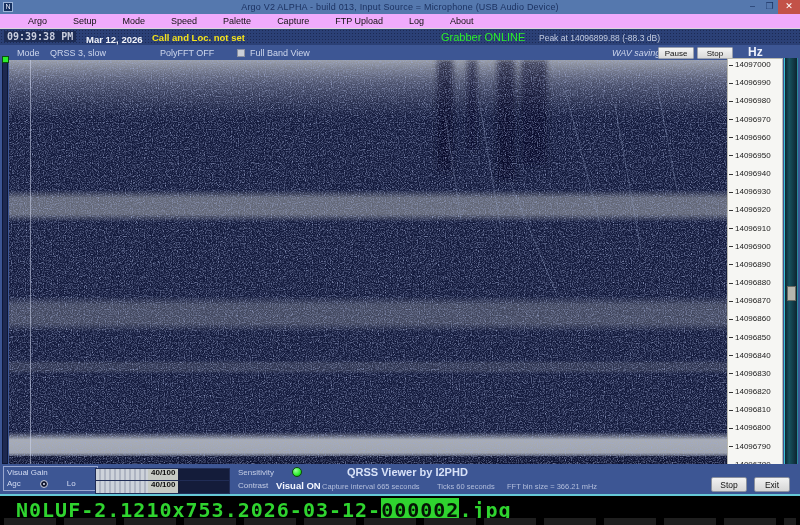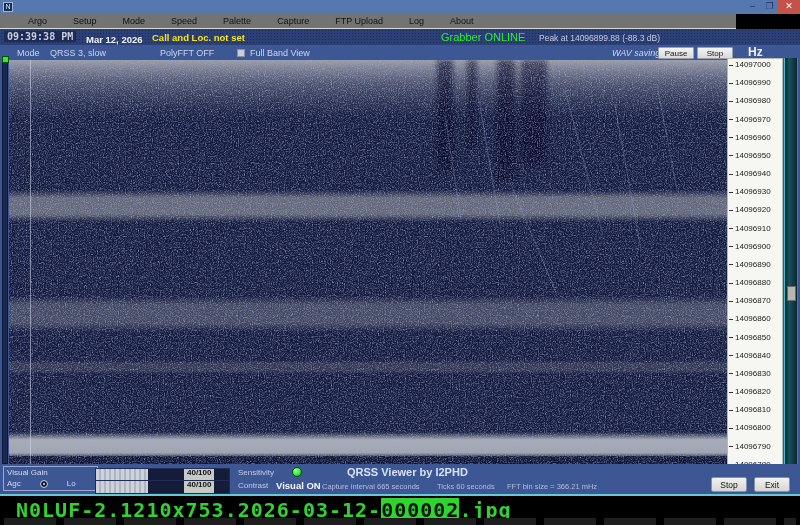--- a/index.html
+++ b/index.html
@@ -10,21 +10,21 @@
   .titlebar{position:absolute;left:0;top:0;width:800px;height:14px;
     background:var(--title_bar_blue,#5578ae);display:flex;align-items:center;}
   .app-icon{position:absolute;left:3px;top:2px;width:10px;height:10px;background:#16305f;
     border:1px solid #9db4d8;box-sizing:border-box;color:#e8eefc;font-size:7px;line-height:8px;text-align:center;}
   .title-text{width:100%;text-align:center;font-size:9px;color:#1c3261;letter-spacing:.2px;}
   .win-btns{position:absolute;right:0;top:0;height:14px;display:flex;}
   .win-btn{width:17px;height:14px;font-size:9px;line-height:13px;text-align:center;color:#1c3261;}
   .win-close{width:22px;background:#c35248;color:#fff;}
 
   
-  .menubar{position:absolute;left:0;top:14px;width:736px;height:15px;background:#737373;
+  .menubar{position:absolute;left:0;top:14px;width:800px;height:15px;background:#f0abfc;
     display:flex;align-items:center;border-bottom:1px solid #d8d8d8;box-sizing:border-box;}
   .menu-item{font-size:9px;color:#111;margin-left:26px;}
   .menu-item:first-child{margin-left:28px;}
 
   
   .row1{position:absolute;left:0;top:29px;width:800px;height:22px;background:var(--status_navy,#2b4076);
     background-image:radial-gradient(rgba(0,0,20,.35) 1px,transparent 1px);background-size:3px 3px;}
   .lcd-time{position:absolute;left:4px;top:2px;font-family:"DejaVu Sans Mono",monospace;
     font-weight:bold;font-size:10px;color:var(--lcd_silver,#c9cede);background:#1d2c55;padding:0 3px;letter-spacing:0;}
   .date{position:absolute;left:86px;top:5px;font-size:9.5px;font-weight:bold;color:#f2f4fa;}
@@ -66,21 +66,21 @@
 
   
   .bottombar{position:absolute;left:0;top:464px;width:800px;height:30px;background:var(--panel_navy,#3d5694);
     border-bottom:2px solid #66c9d6;box-sizing:content-box;}
   .vg-box{position:absolute;left:3px;top:2px;width:95px;height:25px;border:1px solid #9aa8d0;box-sizing:border-box;}
   .vg-title{position:absolute;left:3px;top:1px;font-size:8px;color:#d3dbf2;}
   .vg-radios{position:absolute;left:3px;top:12px;display:flex;align-items:center;font-size:8px;color:#d3dbf2;gap:19px;}
   .radio{width:8px;height:8px;border-radius:50%;background:#10162e;border:1px solid #c2c8da;box-sizing:border-box;}
   .radio.sel{box-shadow:inset 0 0 0 2px #10162e, inset 0 0 0 4px #dfe6f8;}
 
-  .slider{position:absolute;left:95px;width:135px;height:14px;background:#141c3a;border:1px solid #202c55;box-sizing:border-box;display:flex;gap:36px;}
+  .slider{position:absolute;left:95px;width:135px;height:14px;background:#141c3a;border:1px solid #202c55;box-sizing:border-box;display:flex;}
   .slider .fill{width:52px;height:100%;background:repeating-linear-gradient(90deg,#cdd2da 0 3px,#aeb4c2 3px 5px);}
   .slider .val{font-size:8px;font-weight:bold;color:#101010;background:#c6cac4;padding:0 3px;line-height:8px;}
   .slider1{top:4px;} .slider2{top:16px;}
 
   .sens-label{position:absolute;left:238px;top:4px;font-size:8px;color:#c3cce4;}
   .contrast-label{position:absolute;left:238px;top:17px;font-size:8px;color:#c3cce4;}
   .led{position:absolute;left:292px;top:3px;width:10px;height:10px;border-radius:50%;
     background:radial-gradient(circle at 35% 30%,#9dff9d,var(--accent_green,#2bee2b) 60%,#0d8a0d);border:1px solid #0a4a0a;box-sizing:border-box;}
   .capture-on{position:absolute;left:276px;top:16px;font-size:9.5px;font-weight:bold;color:#f4f7ff;}
   .viewer-title{position:absolute;left:347px;top:2px;font-size:11px;font-weight:bold;color:#d8e2f8;}
@@ -98,20 +98,21 @@
   .seg-row{position:absolute;left:4px;bottom:0;width:792px;height:7px;
     background:repeating-linear-gradient(90deg,#1e1e1e 0 52px,#000 52px 60px);}
 </style>
 </head>
 <body>
 
 <div id="screen">
 
   <div class="titlebar">
     <span class="app-icon">N</span>
+    <span class="title-text">Argo V2 ALPHA - build 013, Input Source = Microphone (USB Audio Device)</span>
     <span class="win-btns">
       <span class="win-btn">–</span>
       <span class="win-btn">❐</span>
       <span class="win-btn win-close">✕</span>
     </span>
   </div>
 
   <nav class="menubar">
       <span class="menu-item">Argo</span>
       <span class="menu-item">Setup</span>

